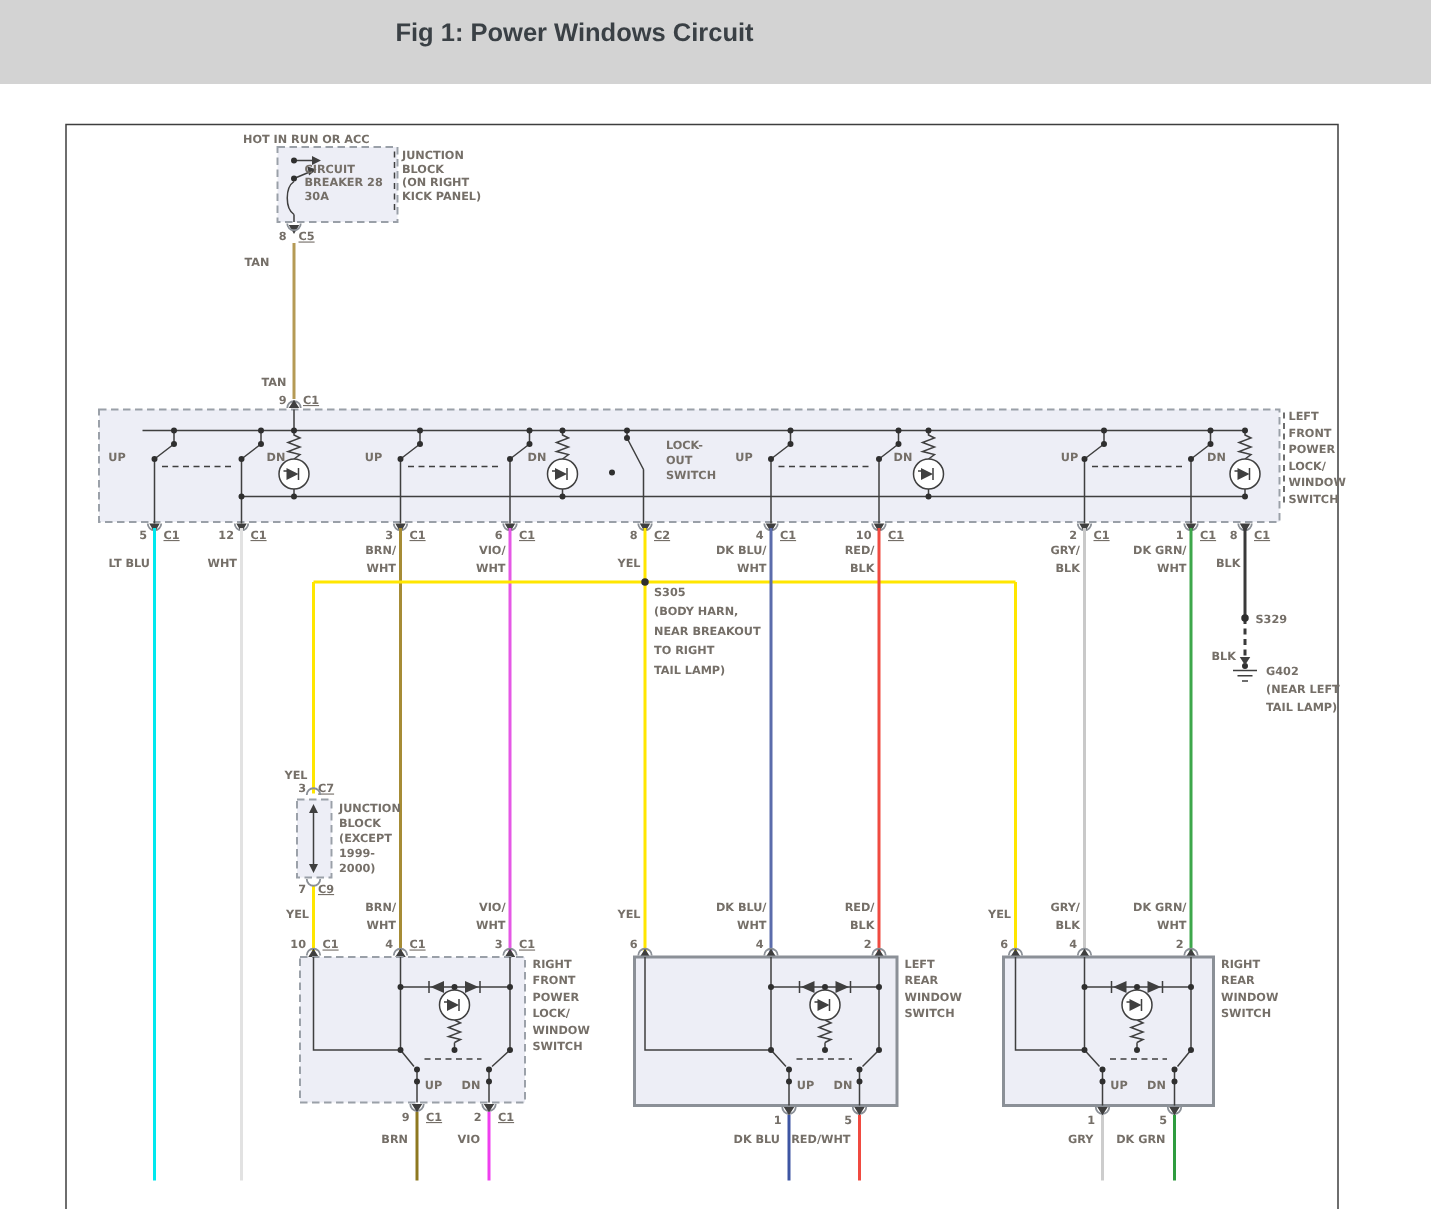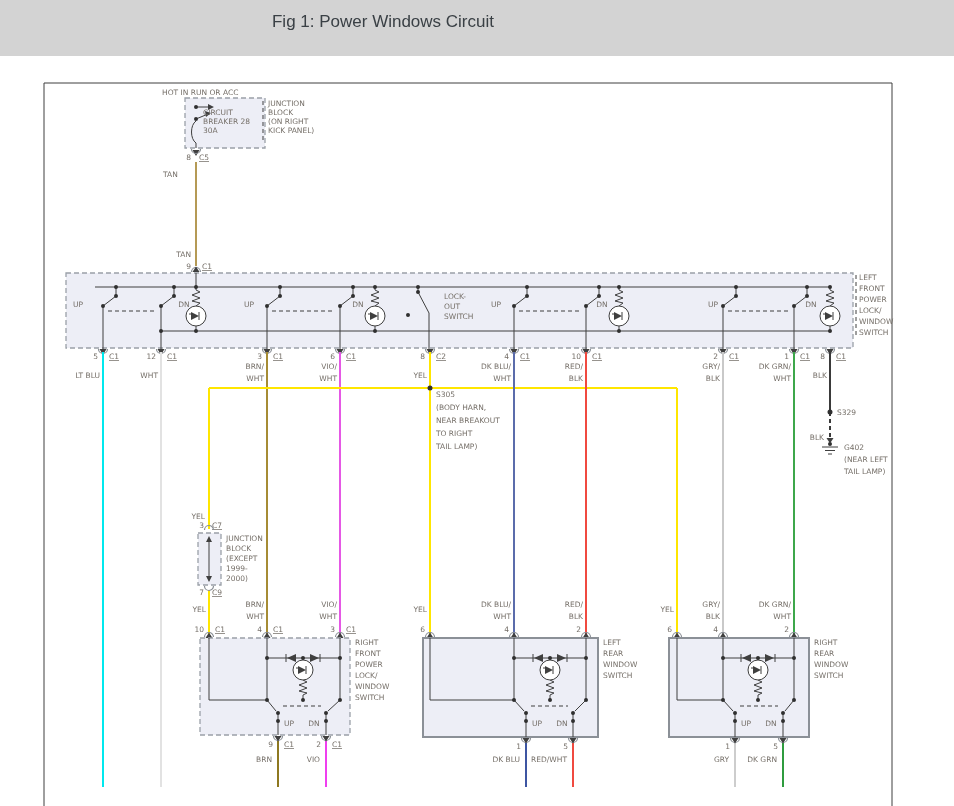--- a/index.html
+++ b/index.html
@@ -1,16 +1,16 @@
 <!DOCTYPE html>
 <html><head>
 <meta charset="utf-8">
 <style>
   html,body{margin:0;padding:0;background:#fff;}
-  .page{position:relative;width:954px;height:806px;background:#fff;overflow:hidden;}
+  .page{position:relative;width:954px;height:806px;background:#fff;overflow:hidden;font-weight:bold;}
   svg{display:block;}
   .ttl{font-family:"Liberation Sans",sans-serif;font-size:17px;fill:#3a4045;}
   .lbl{font-family:"DejaVu Sans",sans-serif;font-size:7.5px;fill:#756f68;}
   .end{text-anchor:end;}
   .mid{text-anchor:middle;}
   .u{text-decoration:underline;}
   .ckt{stroke:#3f3f3f;stroke-width:1;fill:none;}
   .dsh{stroke-dasharray:4,3;}
   .dots{fill:#2f2f2f;stroke:none;}
   .arr{fill:#3f3f3f;stroke:none;}

